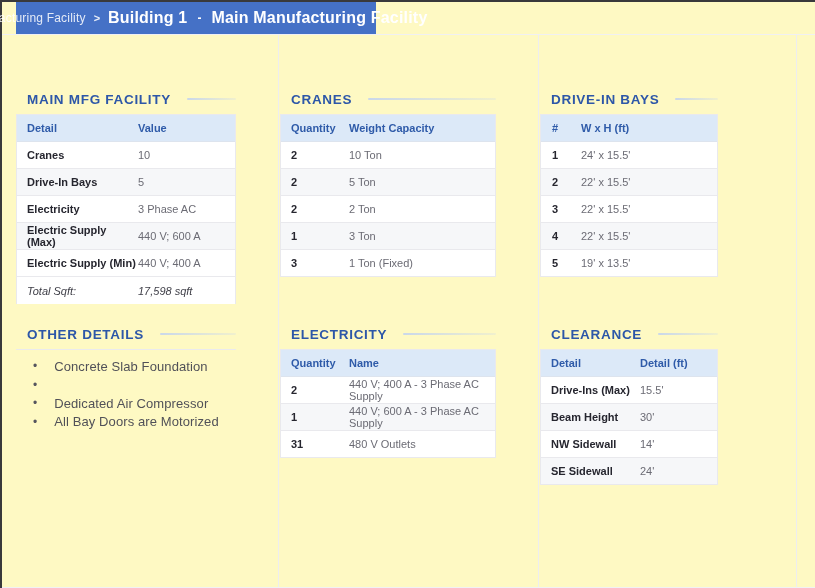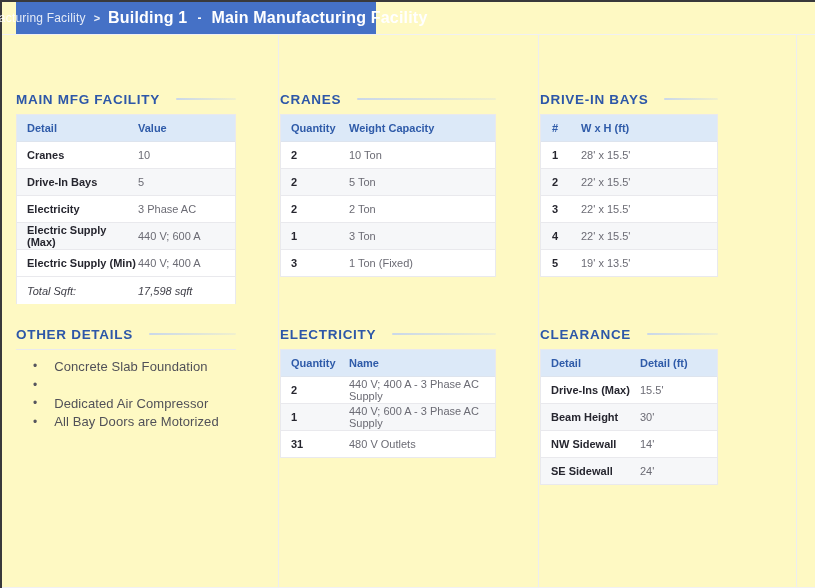--- a/index.html
+++ b/index.html
@@ -25,21 +25,21 @@
   .crumb-dash{color:#ffffff;font-size:12px;font-weight:700;margin:0 3px;}
   .content{display:flex;height:553px;box-sizing:border-box;border-bottom:1px solid #f1f1f4;}
   .col{box-sizing:border-box;border-right:1px solid var(--divider);padding-top:57px;}
   .col1{width:277px;}
   .col2{width:260px;}
   .col3{width:258px;}
   .gutter{flex:1;}
   .inner1{margin-left:14px;width:220px;}
   .inner2{margin-left:1px;width:216px;}
   .inner3{margin-left:1px;width:178px;}
-  .sec-heading{display:flex;align-items:center;margin-bottom:8px;height:14px;}
+  .sec-heading{display:flex;align-items:center;margin-left:11px;margin-bottom:8px;height:14px;}
   .sec-heading .htext{color:var(--accent-blue);font-size:13.5px;font-weight:700;letter-spacing:.7px;white-space:nowrap;}
   .sec-heading .hrule{flex:1;height:2px;margin-left:16px;background:linear-gradient(to right, rgba(199,214,236,.95), rgba(199,214,236,.25));border-radius:1px;}
   .tbl{box-sizing:border-box;border:1px solid var(--row-border);border-bottom:none;background:#fff;}
   .trow{display:flex;align-items:center;height:27px;box-sizing:border-box;padding-left:10px;border-bottom:1px solid var(--row-border);font-size:11px;}
   .trow.alt{background:var(--alt-bg);}
   .thead{background:var(--thead-bg);border-bottom:1px solid #dde4ee;}
   .thead .c1,.thead .c2{color:var(--thead-text);font-weight:700;}
   .c1{flex:0 0 auto;color:var(--label);font-weight:700;}
   .c2{color:var(--value);font-weight:400;}
   .t-main .c1{width:111px;}
@@ -199,21 +199,21 @@
           <span class="htext">DRIVE-IN BAYS</span>
           <span class="hrule"></span>
         </div>
         <div class="tbl t-drive">
           <div class="trow thead">
             <span class="c1">#</span>
             <span class="c2">W x H (ft)</span>
           </div>
           <div class="trow">
             <span class="c1">1</span>
-            <span class="c2">28' x 15.5'</span>
+            <span class="c2">24' x 15.5'</span>
           </div>
           <div class="trow alt">
             <span class="c1">2</span>
             <span class="c2">22' x 15.5'</span>
           </div>
           <div class="trow">
             <span class="c1">3</span>
             <span class="c2">22' x 15.5'</span>
           </div>
           <div class="trow alt">

